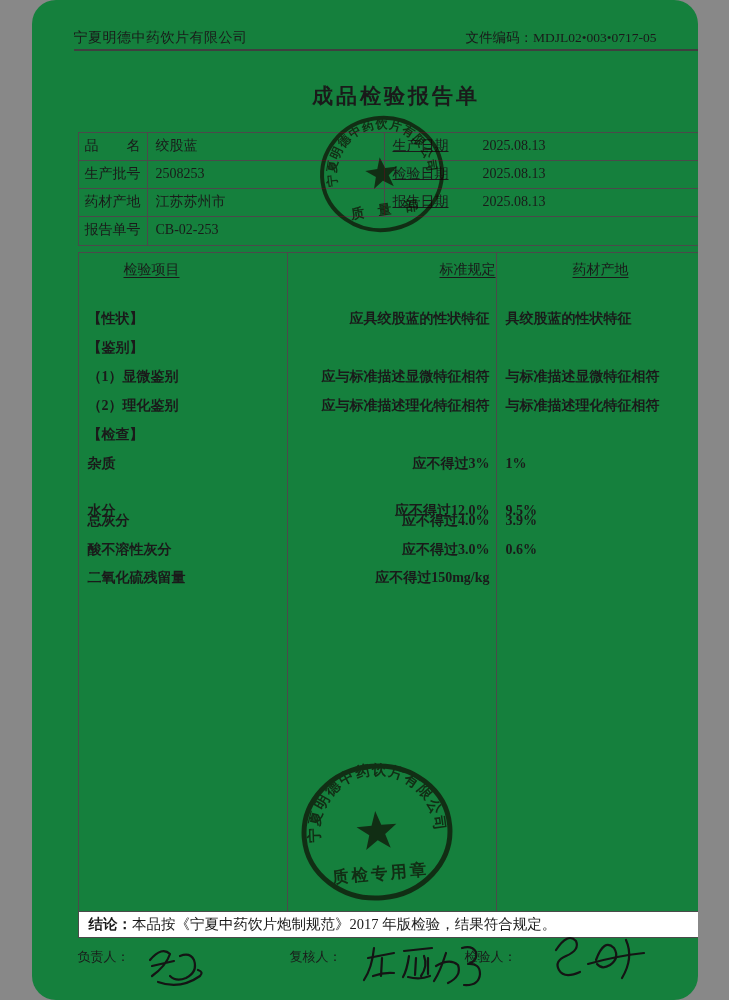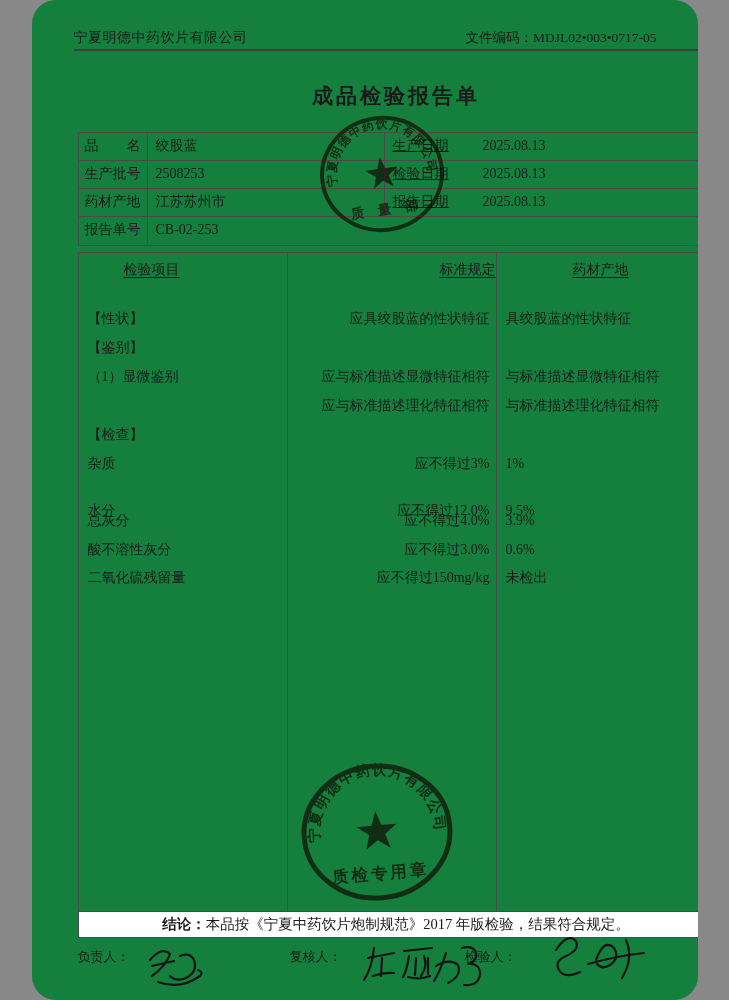--- a/index.html
+++ b/index.html
@@ -30,27 +30,27 @@
   .main-table { position:absolute; left:46px; top:252px; width:627px; height:661px;
                 border:1.5px solid #4a4a4a; font-size:14px; }
   .vline { position:absolute; top:0; bottom:0; width:1.5px; background:#4a4a4a; }
   .vline.v1 { left:208px; } .vline.v2 { left:417px; }
   .mt-head { position:absolute; top:7px; height:20px; line-height:20px; }
   .mt-head span { text-decoration:underline; text-underline-offset:3px; }
   .mt-h1 { left:9px;margin-left:36px; }
   .mt-h2 { left:208px; width:209px; text-align:right; }
   .mt-h3 { left:417px; width:210px; text-align:center; }
   .mt-row { position:absolute; left:0; width:627px; height:22px; line-height:22px; }
-  .mt-cell { position:absolute; top:0; height:22px; white-space:nowrap; }
+  .mt-cell { position:absolute; top:0; height:22px; white-space:nowrap;font-weight:bold; }
   .mt-c1 { left:9px;  width:192px; }
   .mt-c2 { left:219px; width:192px;text-align:right; }
   .mt-c3 { left:427px; width:195px; }
   
   .conclusion { position:absolute; left:46px; top:911px; width:627px; height:27px;
-                border:1.5px solid #4a4a4a; line-height:24px; font-size:14.5px; padding-left:10px; background:#fff;text-align:center; }
+                border:1.5px solid #4a4a4a; line-height:24px; font-size:14.5px; padding-left:10px; background:#fff; }
   .conclusion b { font-weight:bold; }
   
   .signer { position:absolute; top:948px; font-size:13px; }
   .signer .role { vertical-align:top; }
   .sig-svg { position:absolute; }
   .sig-svg path { fill:none; stroke:#141414; stroke-width:2.2; stroke-linecap:round; stroke-linejoin:round; }
   
   .stamp { position:absolute; mix-blend-mode:multiply; opacity:.85; }
   .stamp text { font-family:"Liberation Sans","DejaVu Sans",sans-serif; font-weight:bold; }
 </style>
@@ -112,20 +112,21 @@
           <span class="mt-cell mt-c1">【鉴别】</span>
           <span class="mt-cell mt-c2"></span>
           <span class="mt-cell mt-c3"></span>
         </div>
         <div class="mt-row" style="top: 113px;">
           <span class="mt-cell mt-c1">（1）显微鉴别</span>
           <span class="mt-cell mt-c2">应与标准描述显微特征相符</span>
           <span class="mt-cell mt-c3">与标准描述显微特征相符</span>
         </div>
         <div class="mt-row" style="top: 142px;">
+          <span class="mt-cell mt-c1">（2）理化鉴别</span>
           <span class="mt-cell mt-c2">应与标准描述理化特征相符</span>
           <span class="mt-cell mt-c3">与标准描述理化特征相符</span>
         </div>
         <div class="mt-row" style="top: 171px;">
           <span class="mt-cell mt-c1">【检查】</span>
           <span class="mt-cell mt-c2"></span>
           <span class="mt-cell mt-c3"></span>
         </div>
         <div class="mt-row" style="top: 200px;">
           <span class="mt-cell mt-c1">杂质</span>
@@ -143,21 +144,20 @@
           <span class="mt-cell mt-c3">3.9%</span>
         </div>
         <div class="mt-row" style="top: 286px;">
           <span class="mt-cell mt-c1">酸不溶性灰分</span>
           <span class="mt-cell mt-c2">应不得过3.0%</span>
           <span class="mt-cell mt-c3">0.6%</span>
         </div>
         <div class="mt-row" style="top: 314px;">
           <span class="mt-cell mt-c1">二氧化硫残留量</span>
           <span class="mt-cell mt-c2">应不得过150mg/kg</span>
-          <span class="mt-cell mt-c3">未检出</span>
         </div>
       </div>
   </div>
 
   <div class="conclusion">
     <b>结论：</b><span>本品按《宁夏中药饮片炮制规范》2017 年版检验，结果符合规定。</span>
   </div>
 
   <div class="signer" style="left:46px;">
     <span class="role">负责人：</span>

